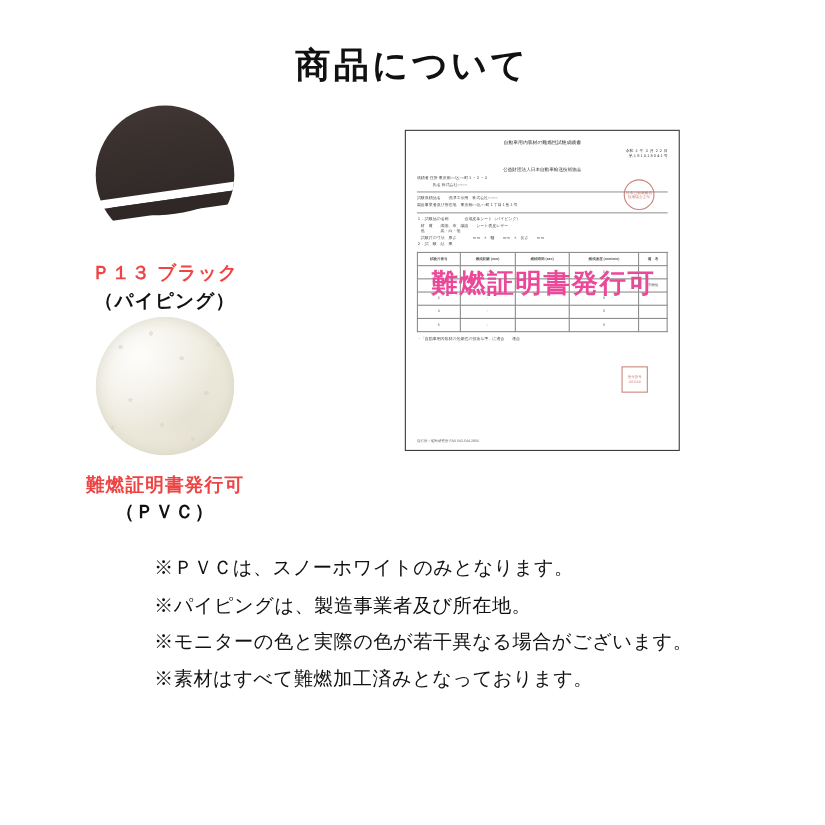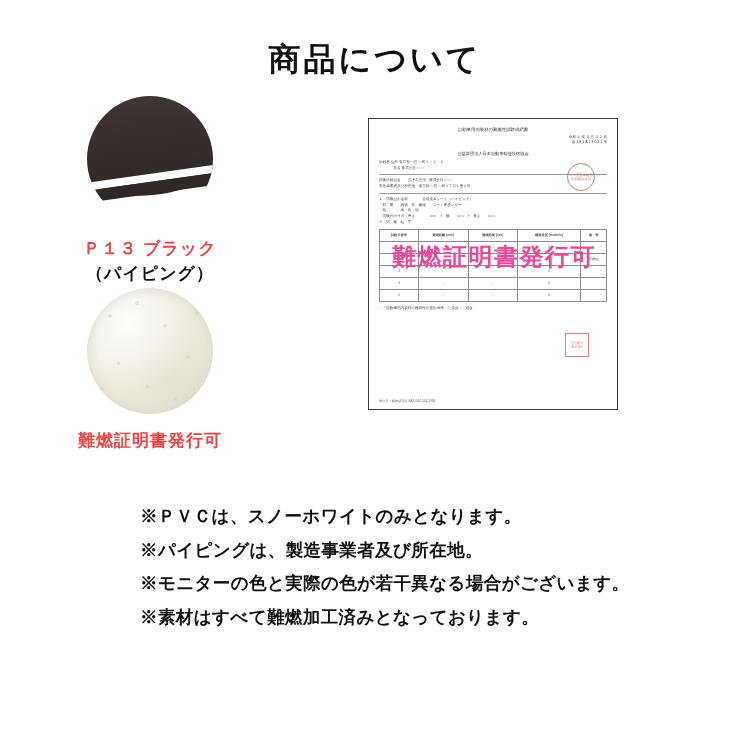--- a/index.html
+++ b/index.html
@@ -233,21 +233,21 @@
     color: #ec4899;
   }
 
   
   .notes {
     position: absolute;
     left: 140px;
     top: 500px;
     width: 600px;
     font-size: 17.5px;
-    font-weight: bold;
+    font-weight: normal;
     line-height: 1.92;
     letter-spacing: 0.4px;
     color: #111111;
   }
   .notes .indent {
     padding-left: 20px;
   }
 </style>
 </head>
 <body>
@@ -264,20 +264,21 @@
     </div>
     <div class="swatch-label">Ｐ１３ ブラック</div>
     <div class="swatch-sub">（パイピング）</div>
   </div>
 
   <div class="swatch-block white">
     <div class="swatch-circle swatch-white">
       <div class="grain"></div>
     </div>
     <div class="swatch-label">難燃証明書発行可</div>
+    <div class="swatch-sub">（ＰＶＣ）</div>
   </div>
 
   <div class="cert">
     <div class="cert-title">自動車用内装材の難燃性試験成績書</div>
     <div class="cert-right">令和 ４ 年 ３ 月 ２２ 日</div>
     <div class="cert-right">第 1 8 1 A  1 8 0 4 1 号</div>
     <div class="cert-center">公益財団法人日本自動車輸送技術協会</div>
 
     <div class="cert-line">依頼者  住所  東京都○○区○○町１－２－３</div>
     <div class="cert-line">　　　　氏名  株式会社○○○○</div>

